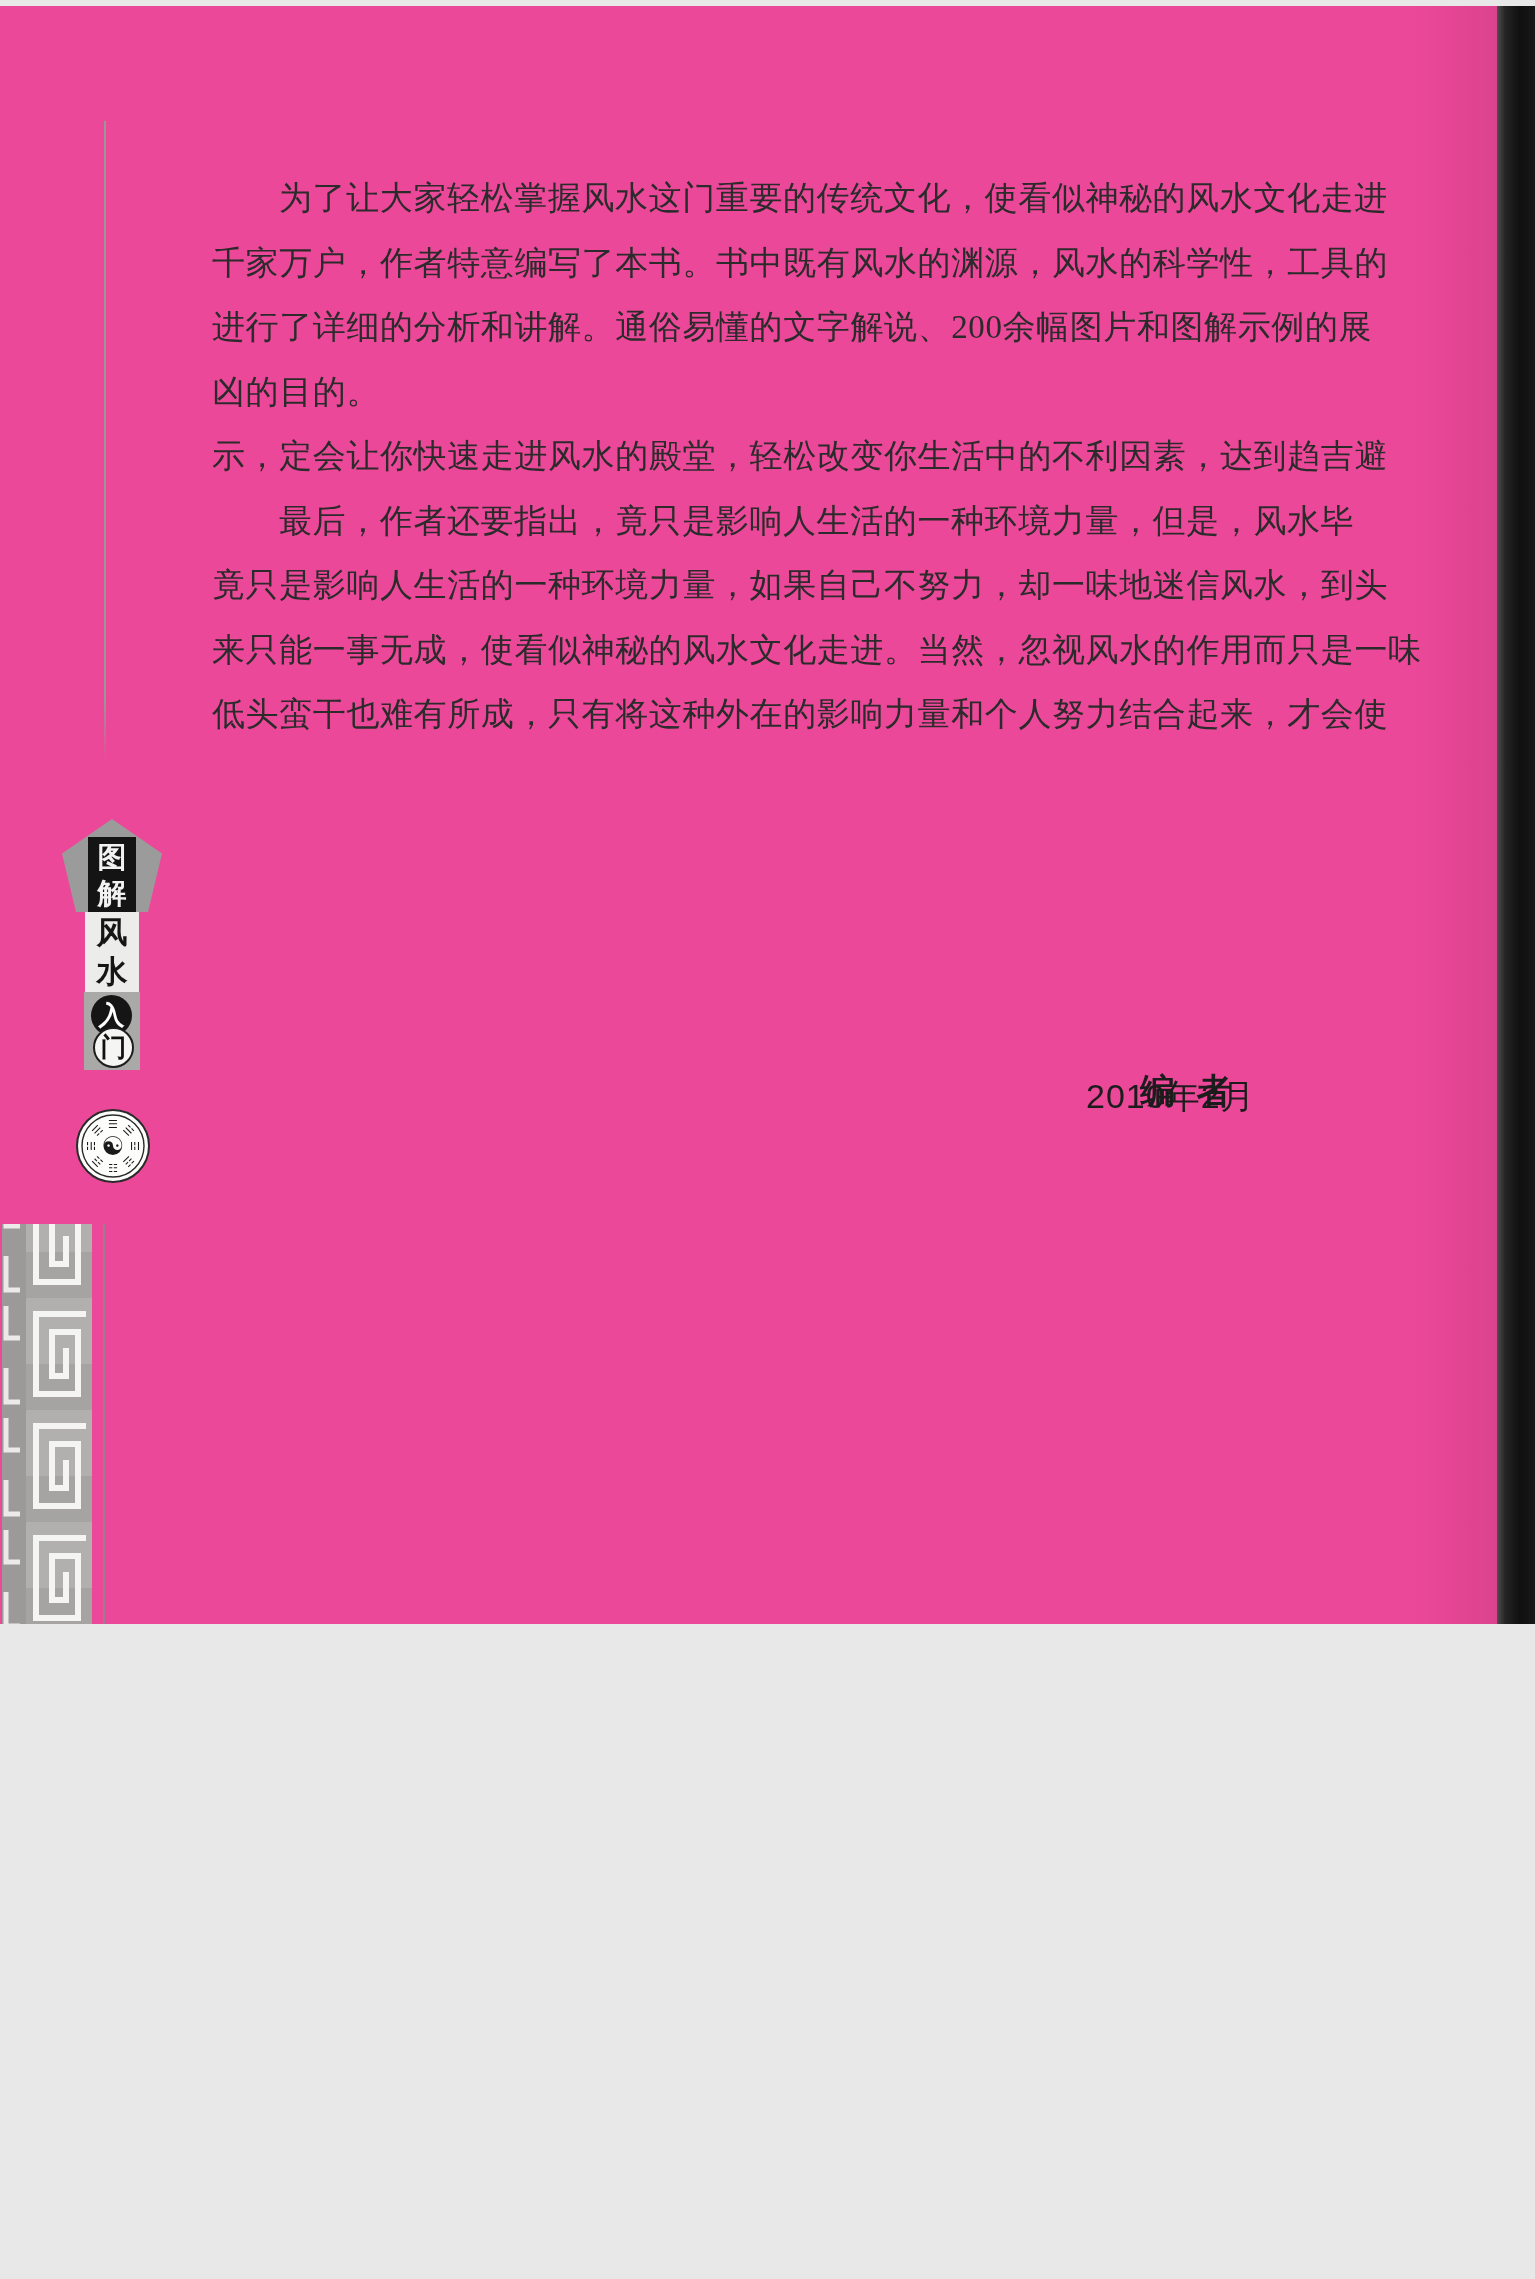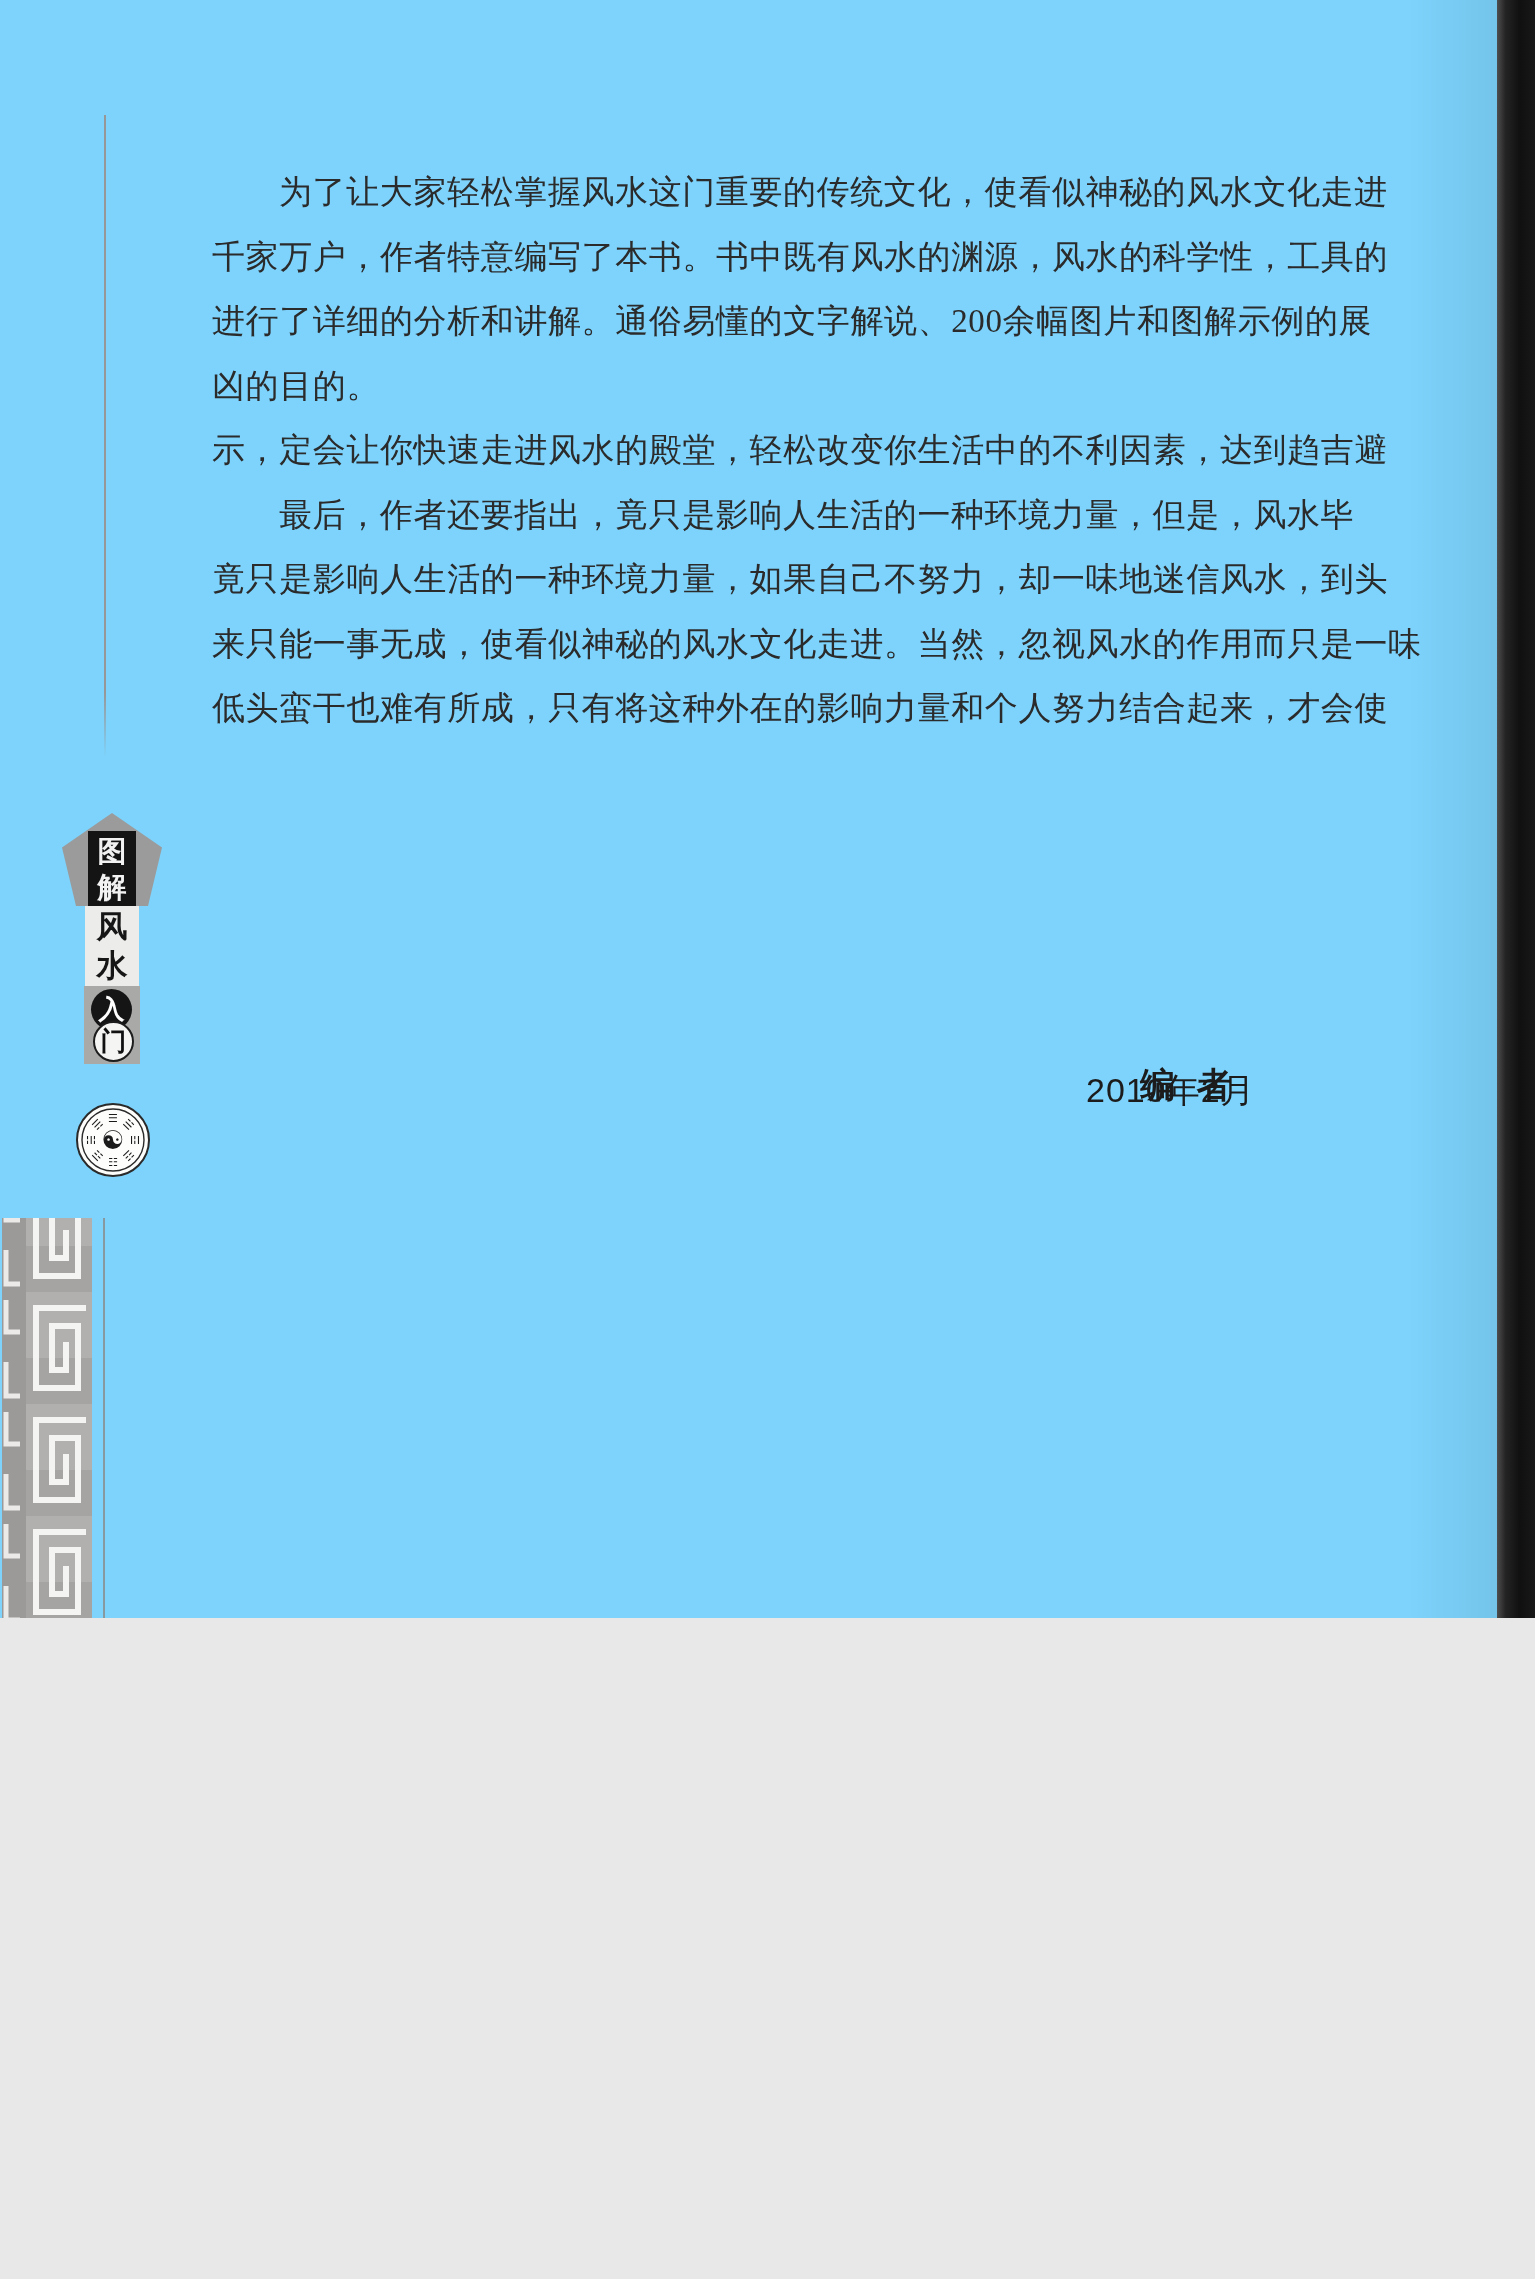--- a/index.html
+++ b/index.html
@@ -1,17 +1,17 @@
 <!DOCTYPE html>
 <html><head>
 <meta charset="utf-8">
 <style>
   html,body{margin:0;padding:0;background:#e8e8e8;}
-  .page{position:relative;width:1535px;height:1618px;background:#7dd3fc;overflow:hidden;
-        font-family:"Liberation Serif","DejaVu Serif",serif;color:#2b2b2b;}
+  .page{position:relative;width:1535px;height:1618px;background:#ec4899;overflow:hidden;
+        font-family:"Liberation Serif","DejaVu Serif",serif;color:#2b2b2b;margin-top:6px;}
 
   
   .textblock{position:absolute;left:212px;top:160px;width:1218px;
              font-size:33px;letter-spacing:0.6px;line-height:64.5px;}
   .line{height:64.5px;white-space:nowrap;}
   .indent{padding-left:67px;}
 
   
   .sig-author{position:absolute;left:1140px;top:1062px;font-family:"Liberation Sans","DejaVu Sans",sans-serif;
               font-weight:700;font-size:35px;letter-spacing:6px;color:#1c1c1c;}

